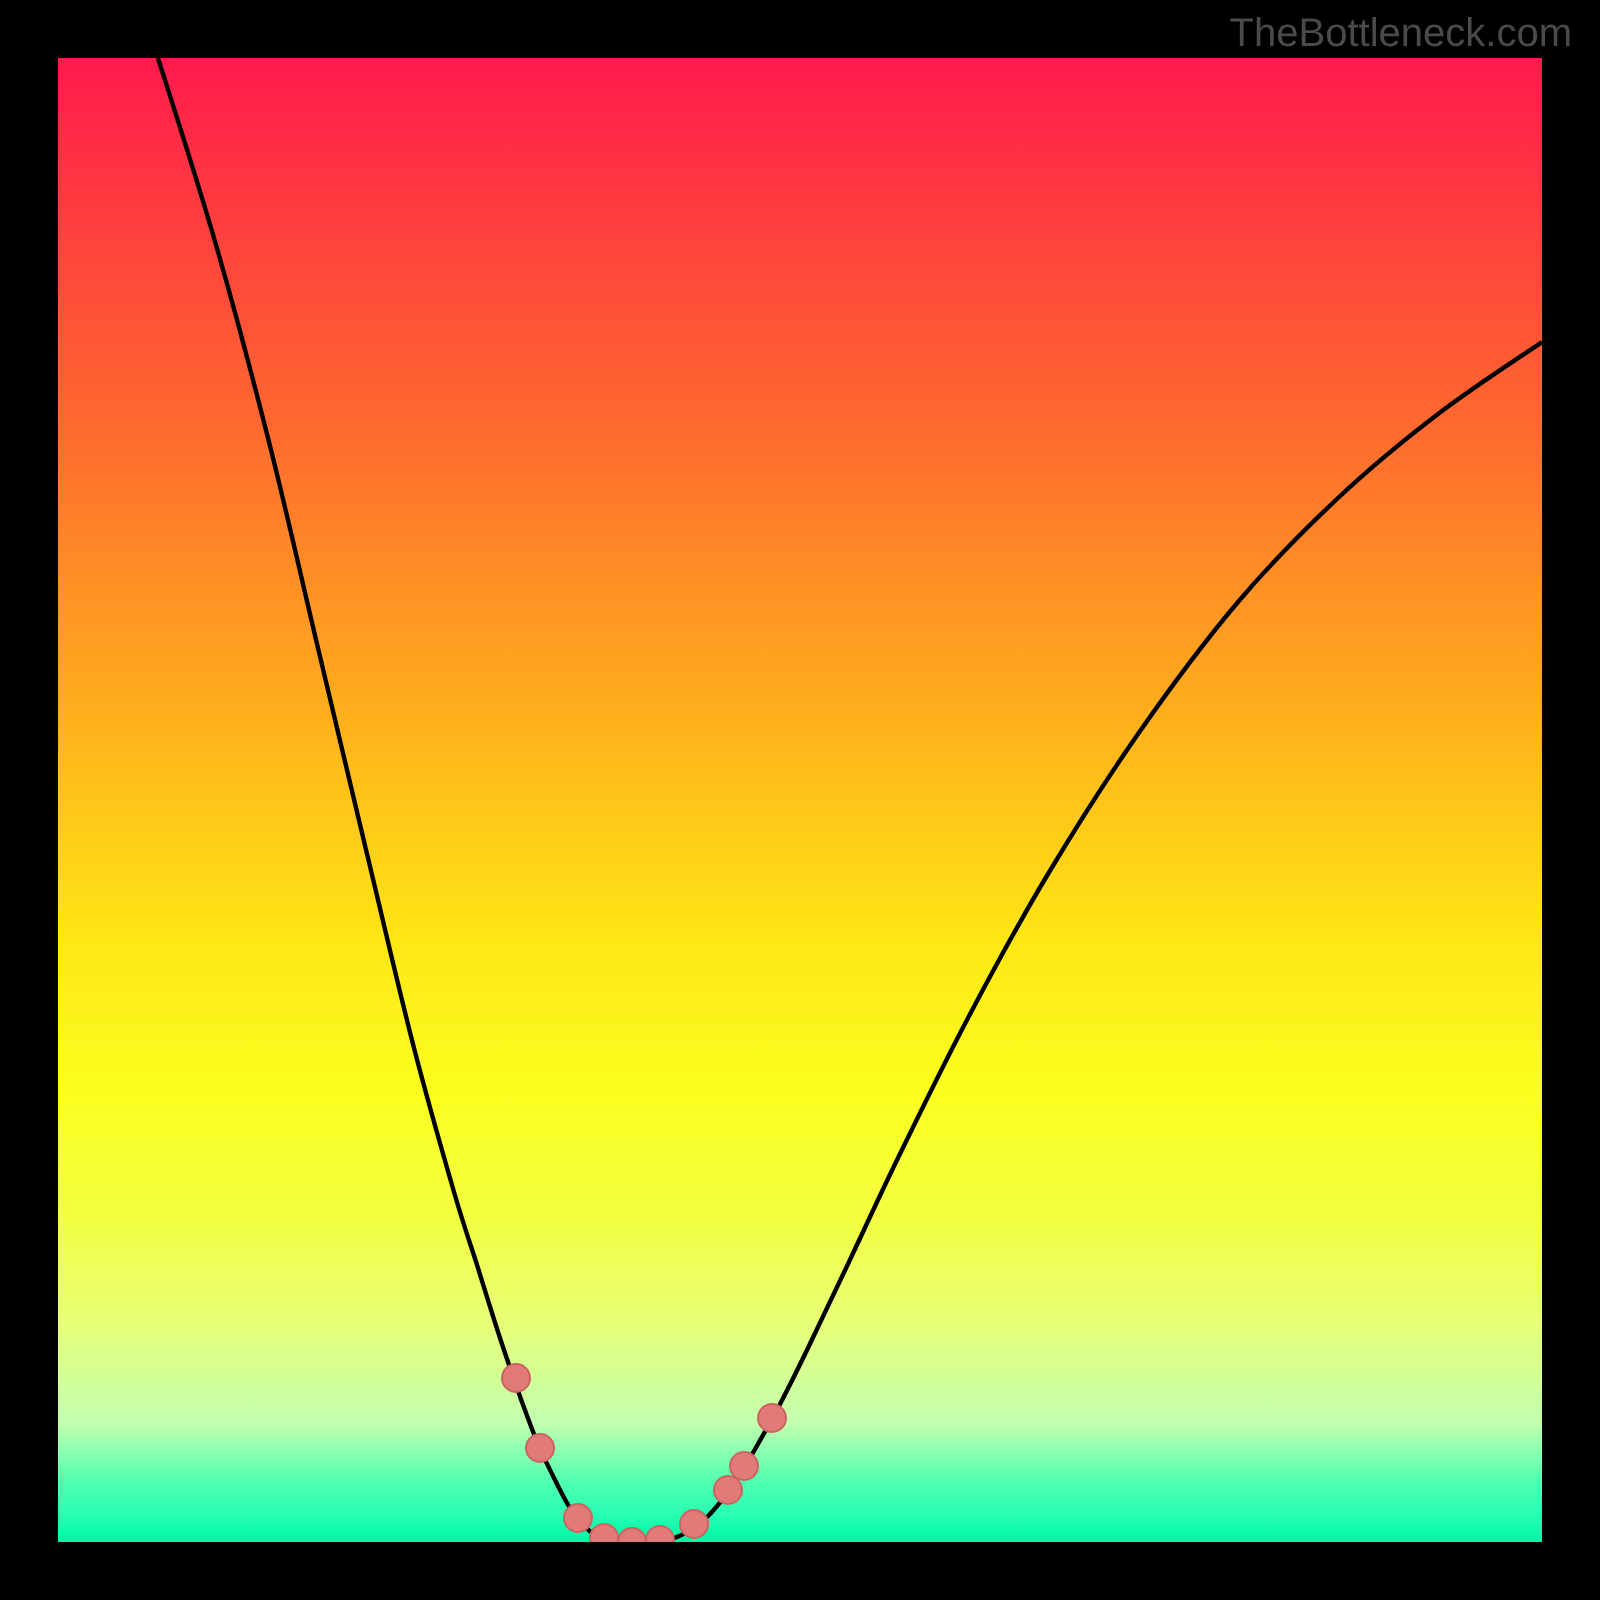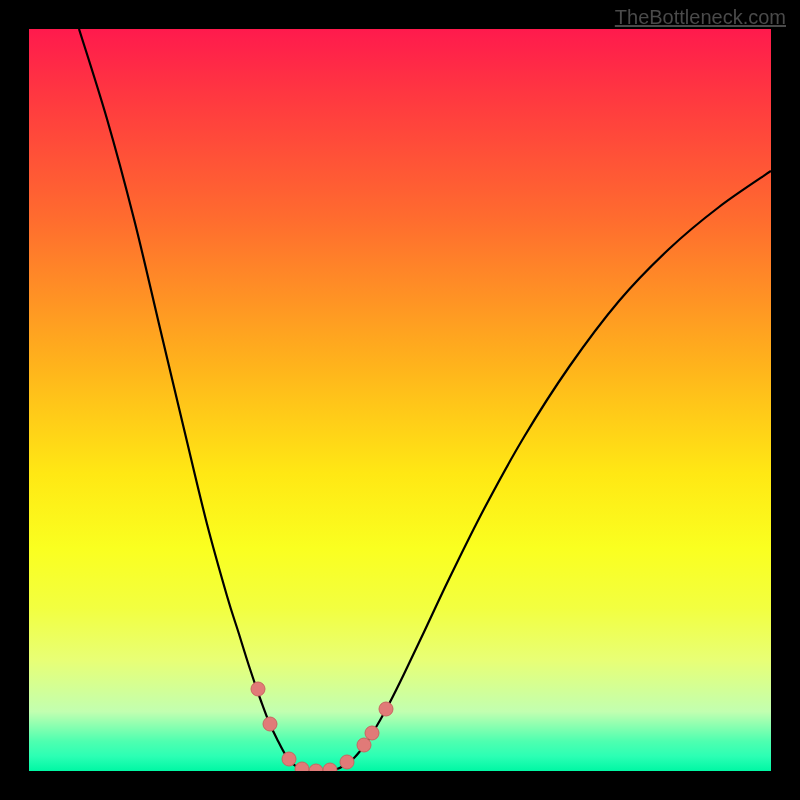--- a/index.html
+++ b/index.html
@@ -1,17 +1,17 @@
 <!DOCTYPE html>
 <html><head>
 <meta charset="utf-8">
 <style>
   * { margin: 0; padding: 0; box-sizing: border-box; }
   body { width: 800px; height: 800px; background: #000; position: relative; font-family: Arial, sans-serif; }
-  .watermark { position: absolute; top: 6px; right: 14px; color: #4a4a4a; font-size: 20px; font-weight: 500; z-index: 10; text-decoration: underline; }
+  .watermark { position: absolute; top: 6px; right: 14px; color: #4a4a4a; font-size: 20px; font-weight: 500; z-index: 10; }
   .plot-area { position: absolute; top: 29px; left: 29px; width: 742px; height: 742px; background: linear-gradient(to bottom,
       #ff1a4d 0%,
       #ff3b3f 10%,
       #ff6a2f 25%,
       #ffb21c 45%,
       #ffe814 60%,
       #faff20 70%,
       #f2ff40 78%,
       #e8ff75 85%,
       #c2ffb0 92%,

